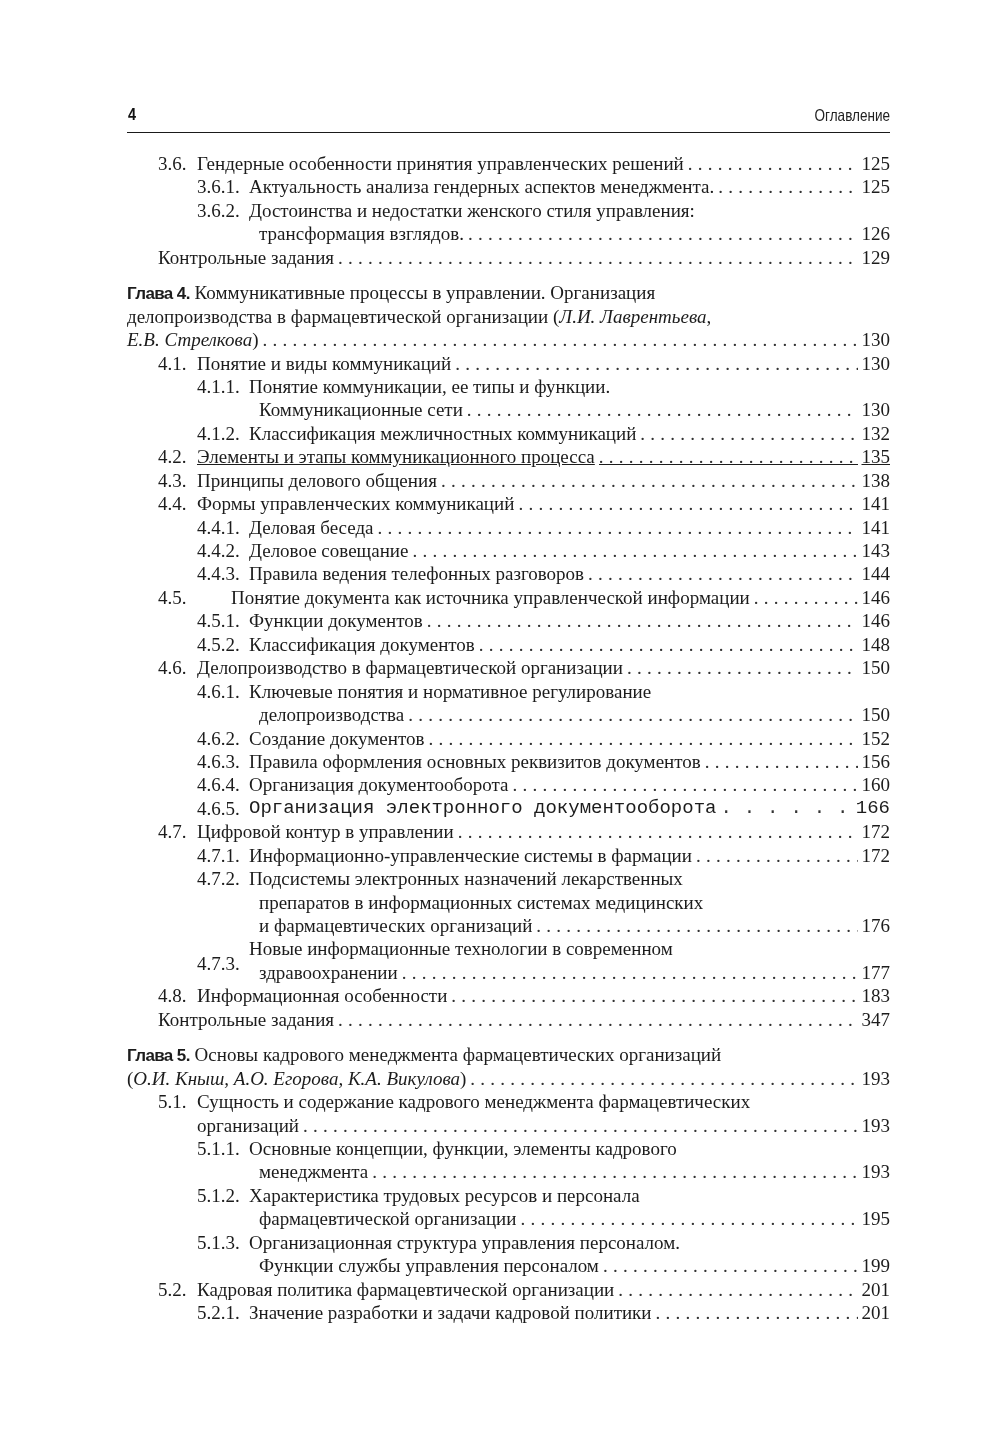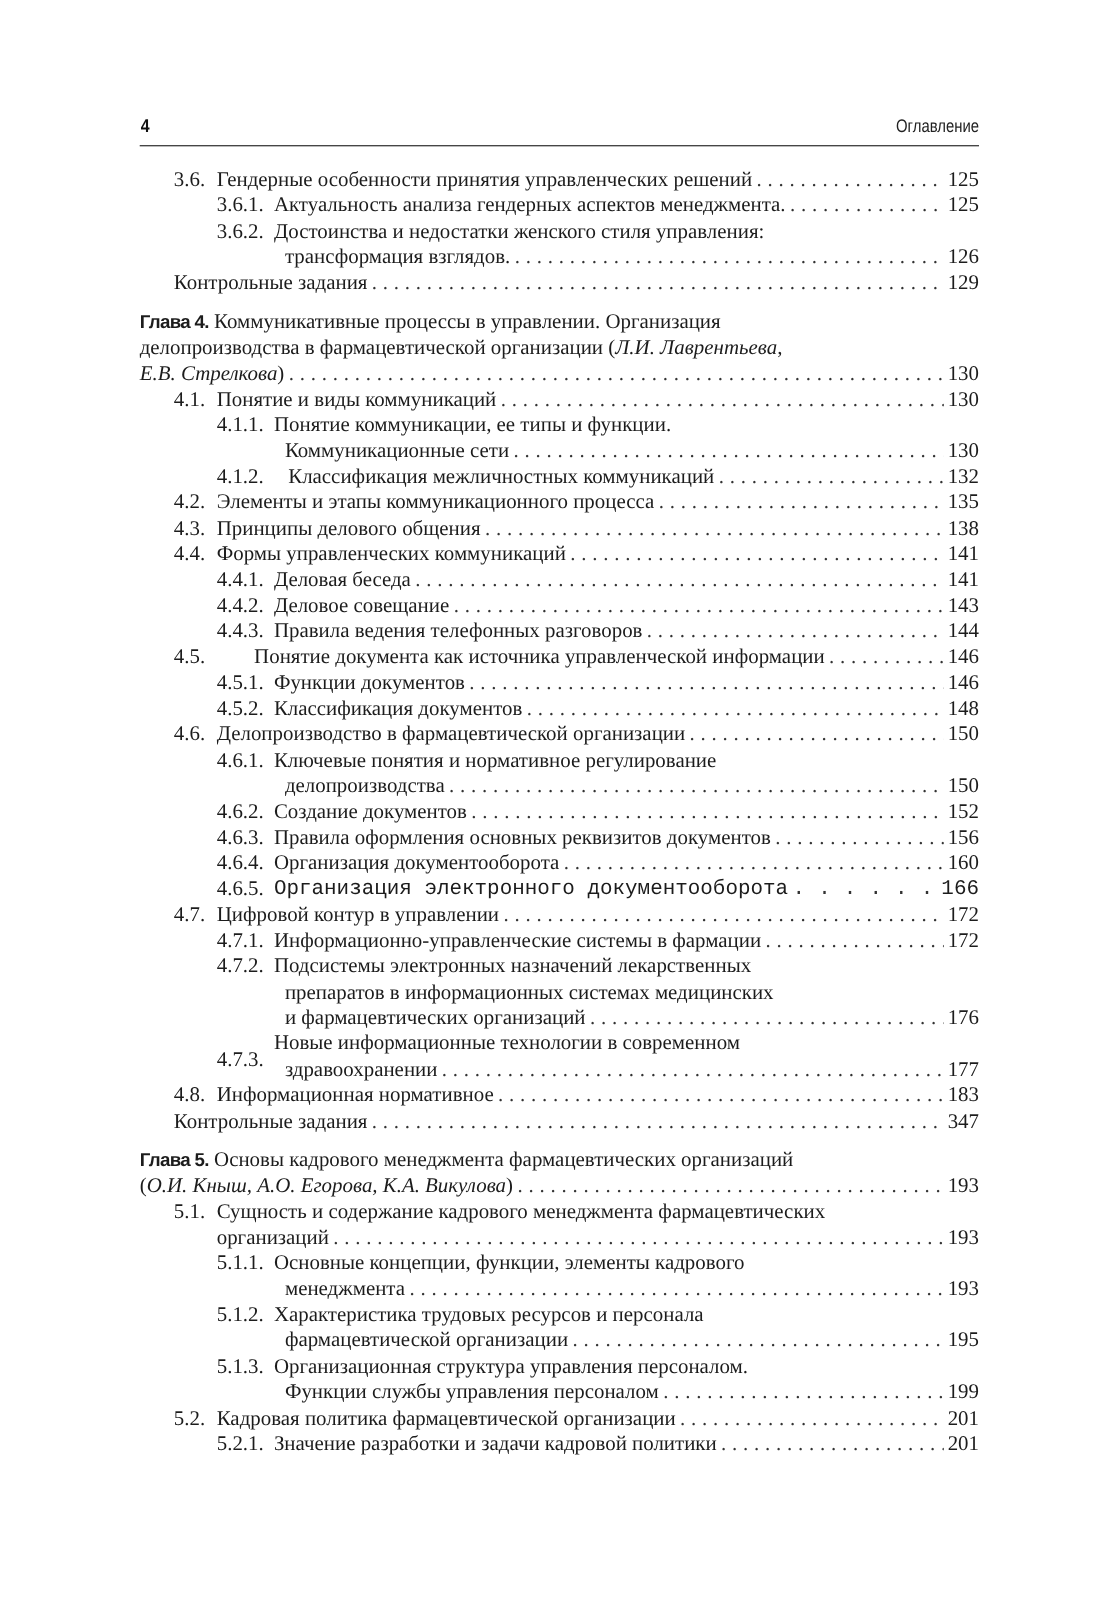--- a/index.html
+++ b/index.html
@@ -96,29 +96,29 @@
       </div>
       <div class="line">
         <div class="txt" style="left: 132px;">
           <span class="lbl">Коммуникационные сети</span>
           <span class="leader"></span>
           <span class="pg">130</span>
         </div>
       </div>
       <div class="line">
         <span style="position: absolute; left: 70px; top: 0px;">4.1.2.</span>
-        <div class="txt" style="left: 135px;">
+        <div class="txt" style="left: 122px;">
           <span class="lbl">Классификация межличностных коммуникаций</span>
           <span class="leader"></span>
           <span class="pg">132</span>
         </div>
       </div>
       <div class="line">
         <span style="position: absolute; left: 31px; top: 0px;">4.2.</span>
-        <div class="txt" style="left: 70px;">
+        <div class="txt" style="left: 70px; text-decoration: underline;">
           <span class="lbl">Элементы и этапы коммуникационного процесса</span>
           <span class="leader"></span>
           <span class="pg">135</span>
         </div>
       </div>
       <div class="line">
         <span style="position: absolute; left: 31px; top: 0px;">4.3.</span>
         <div class="txt" style="left: 70px;">
           <span class="lbl">Принципы делового общения</span>
           <span class="leader"></span>
@@ -269,21 +269,21 @@
       <div class="line">
         <div class="txt" style="left: 132px;">
           <span class="lbl">здравоохранении</span>
           <span class="leader"></span>
           <span class="pg">177</span>
         </div>
       </div>
       <div class="line">
         <span style="position: absolute; left: 31px; top: 0px;">4.8.</span>
         <div class="txt" style="left: 70px;">
-          <span class="lbl">Информационная нормативное</span>
+          <span class="lbl">Информационная особенности</span>
           <span class="leader"></span>
           <span class="pg">183</span>
         </div>
       </div>
       <div class="line">
         <div class="txt" style="left: 31px;">
           <span class="lbl">Контрольные задания</span>
           <span class="leader"></span>
           <span class="pg">347</span>
         </div>

